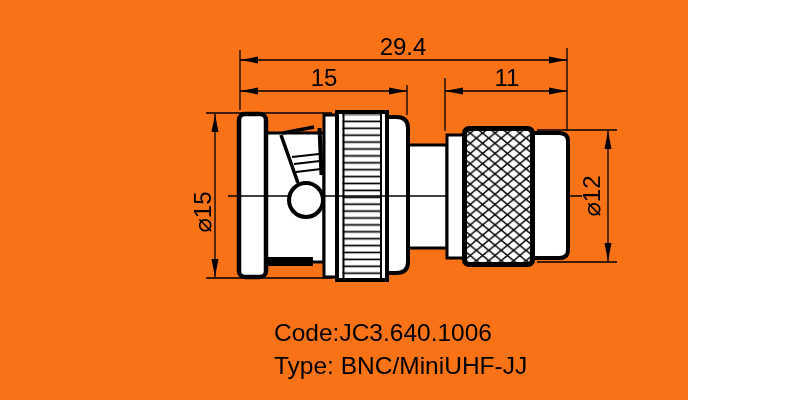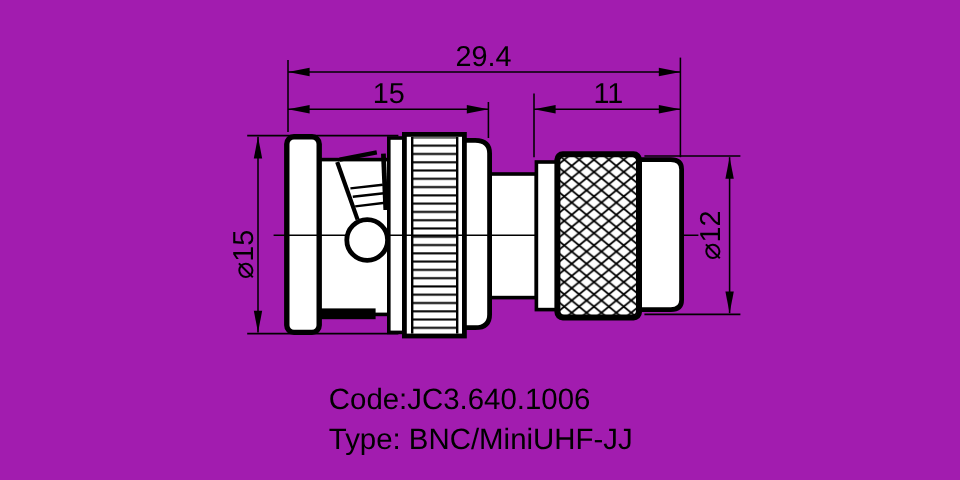--- a/index.html
+++ b/index.html
@@ -6,23 +6,23 @@
     margin: 0;
     padding: 0;
     background: #ffffff;
     width: 800px;
     height: 400px;
     overflow: hidden;
     font-family: "Liberation Sans", "DejaVu Sans", sans-serif;
   }
   .drawing-wrap {
     position: relative;
-    width: 800px;
+    width: 688px;
     height: 400px;
-    background: #a21caf;
+    background: #f97316;
   }
   svg text {
     fill: #000000;
     font-family: "Liberation Sans", "DejaVu Sans", sans-serif;
   }
   .dim-text { font-size: 24px; }
   .title-text { font-size: 24.5px; }
   .thin  { stroke: #000; stroke-width: 1.3; fill: none; }
   .med   { stroke: #000; stroke-width: 2;   fill: none; }
   .part  { stroke: #000; stroke-width: 3;   fill: #fff; }

